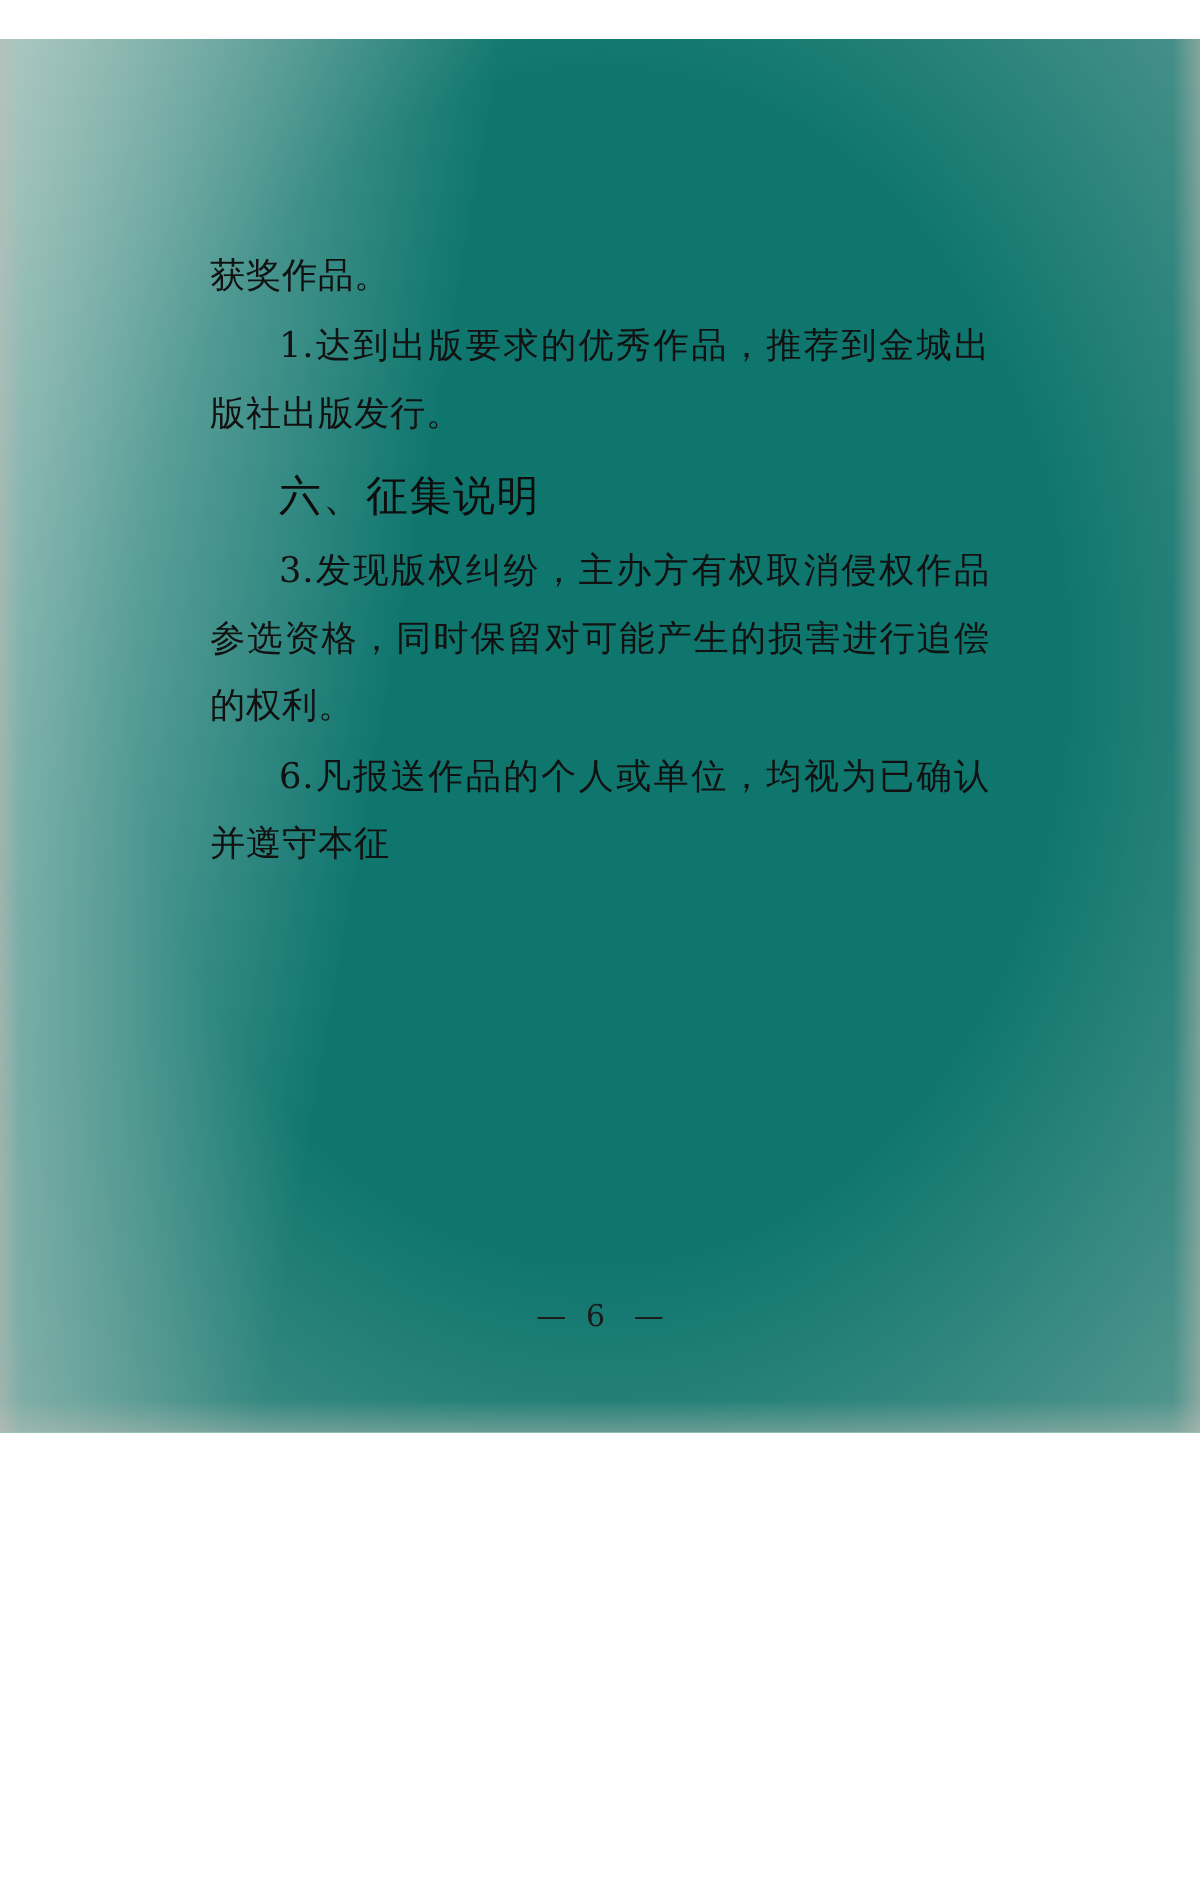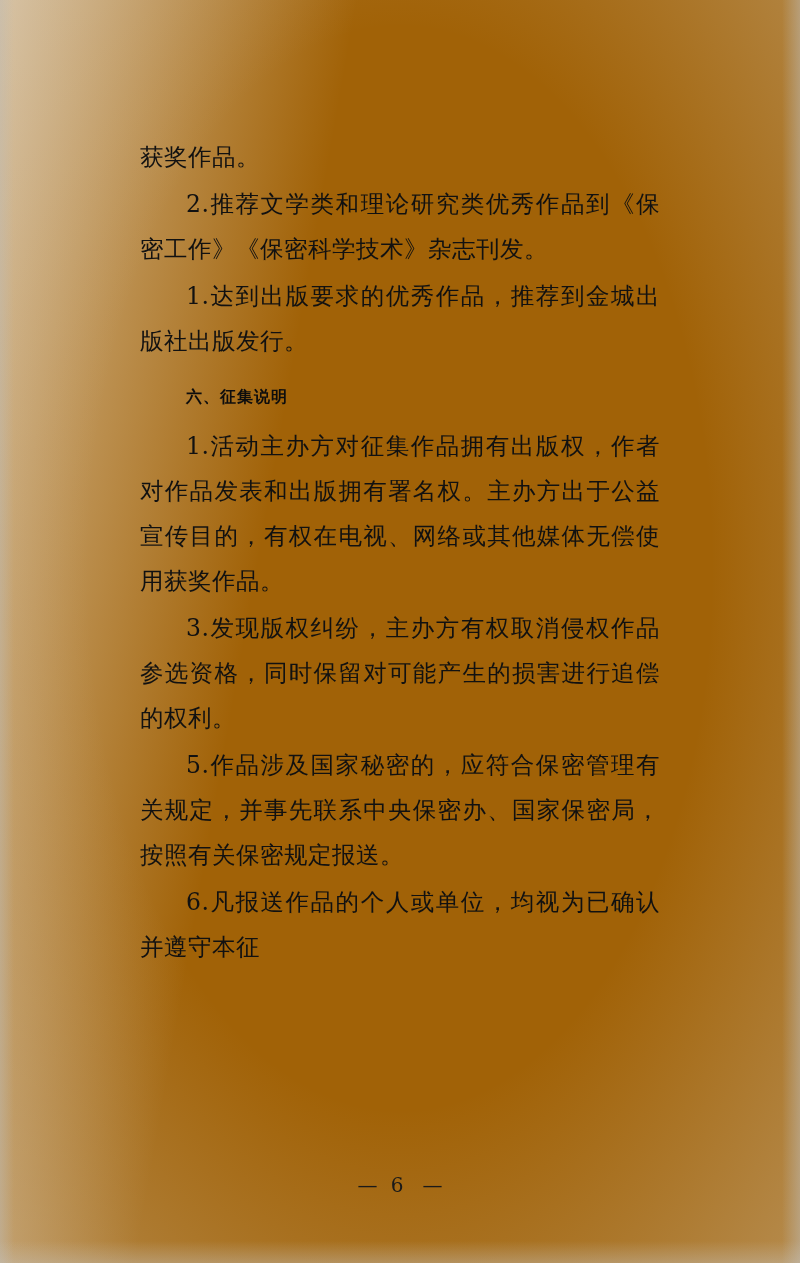--- a/index.html
+++ b/index.html
@@ -9,24 +9,25 @@
   body {
     width: 800px;
     height: 1263px;
     background: #ffffff;
     font-family: "DejaVu Serif", "Liberation Serif", serif;
     overflow: hidden;
   }
   .page {
     position: relative;
     width: 800px;
-    height: 1263px;
-    background: #a16207;
+    height: 929px;
+    background: #0f766e;
     box-sizing: border-box;
     overflow: hidden;
+    margin-top: 26px;
   }
   
   .scan-tint {
     position: absolute;
     inset: 0;
     background:
       radial-gradient(ellipse at 50% 45%, rgba(255,255,255,0) 55%, rgba(220,216,208,0.35) 100%),
       linear-gradient(100deg, rgba(246,244,240,0.6) 0%, rgba(255,255,255,0) 35%);
     pointer-events: none;
   }
@@ -65,23 +66,23 @@
     color: #111111;
     letter-spacing: 0.5px;
     margin: 0 0 2px 0;
     text-align: justify;
     text-justify: inter-ideograph;
   }
   .indent {
     text-indent: 46px;
   }
   .section-heading {
-    font-size: 16px;
+    font-size: 28px;
     line-height: 46px;
-    font-weight: bold;
+    font-weight: normal;
     color: #0d0d0d;
     letter-spacing: 1px;
     text-indent: 46px;
     margin: 10px 0 4px 0;
   }
   .folio {
     display: inline-block;
     font-size: 20px;
     color: #1a1a1a;
     letter-spacing: 6px;
@@ -106,34 +107,31 @@
 
   <div class="scan-tint"></div>
   <div class="edge-left"></div>
   <div class="edge-right"></div>
   <div class="edge-bottom"></div>
 
   <div class="content">
 
     <p class="para">获奖作品。</p>
 
-    <p class="para indent">2.推荐文学类和理论研究类优秀作品到《保密工作》《保密科学技术》杂志刊发。</p>
 
     <p class="para indent">1.达到出版要求的优秀作品，推荐到金城出版社出版发行。</p>
 
 
     <h2 class="section-heading">六、征集说明</h2>
 
-    <p class="para indent">1.活动主办方对征集作品拥有出版权，作者对作品发表和出版拥有署名权。主办方出于公益宣传目的，有权在电视、网络或其他媒体无偿使用获奖作品。</p>
 
 
     <p class="para indent">3.发现版权纠纷，主办方有权取消侵权作品参选资格，同时保留对可能产生的损害进行追偿的权利。</p>
 
 
-    <p class="para indent">5.作品涉及国家秘密的，应符合保密管理有关规定，并事先联系中央保密办、国家保密局，按照有关保密规定报送。</p>
 
     <p class="para indent">6.凡报送作品的个人或单位，均视为已确认并遵守本征</p>
 
   </div>
 
   <div class="folio-wrap">
     <span class="folio-dash">—</span>
     <span class="folio">6</span>
     <span class="folio-dash">—</span>
   </div>

